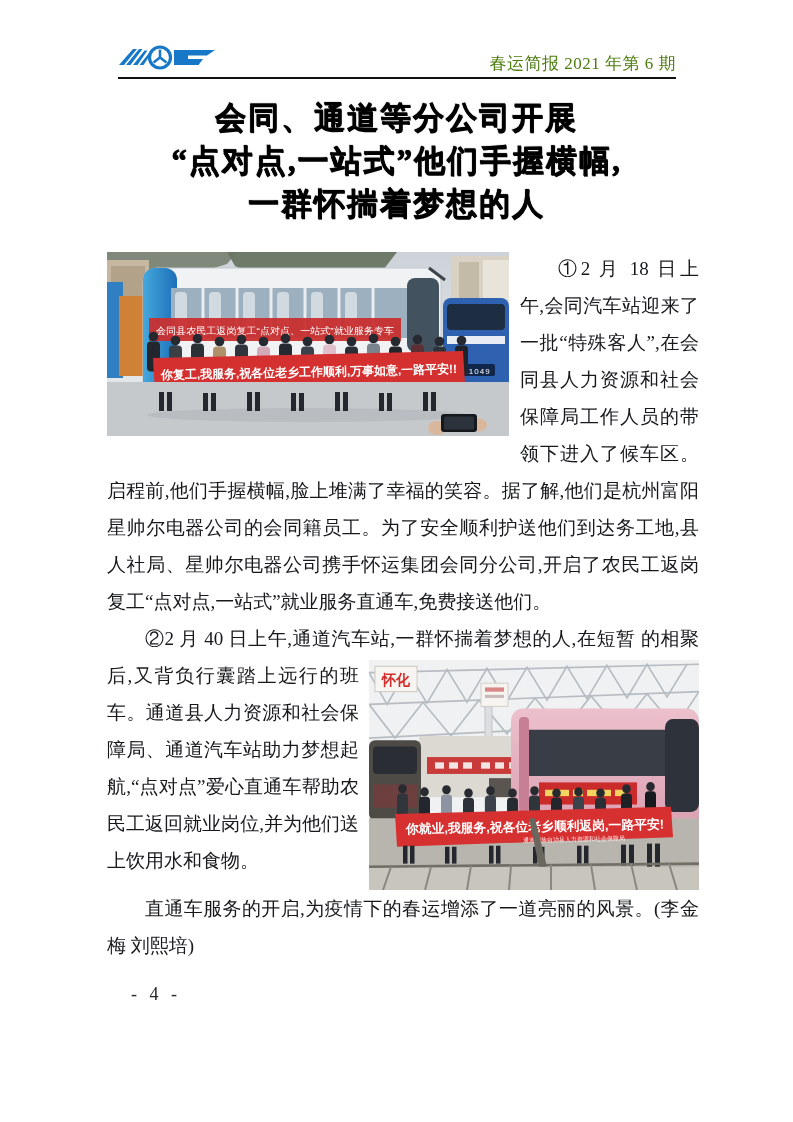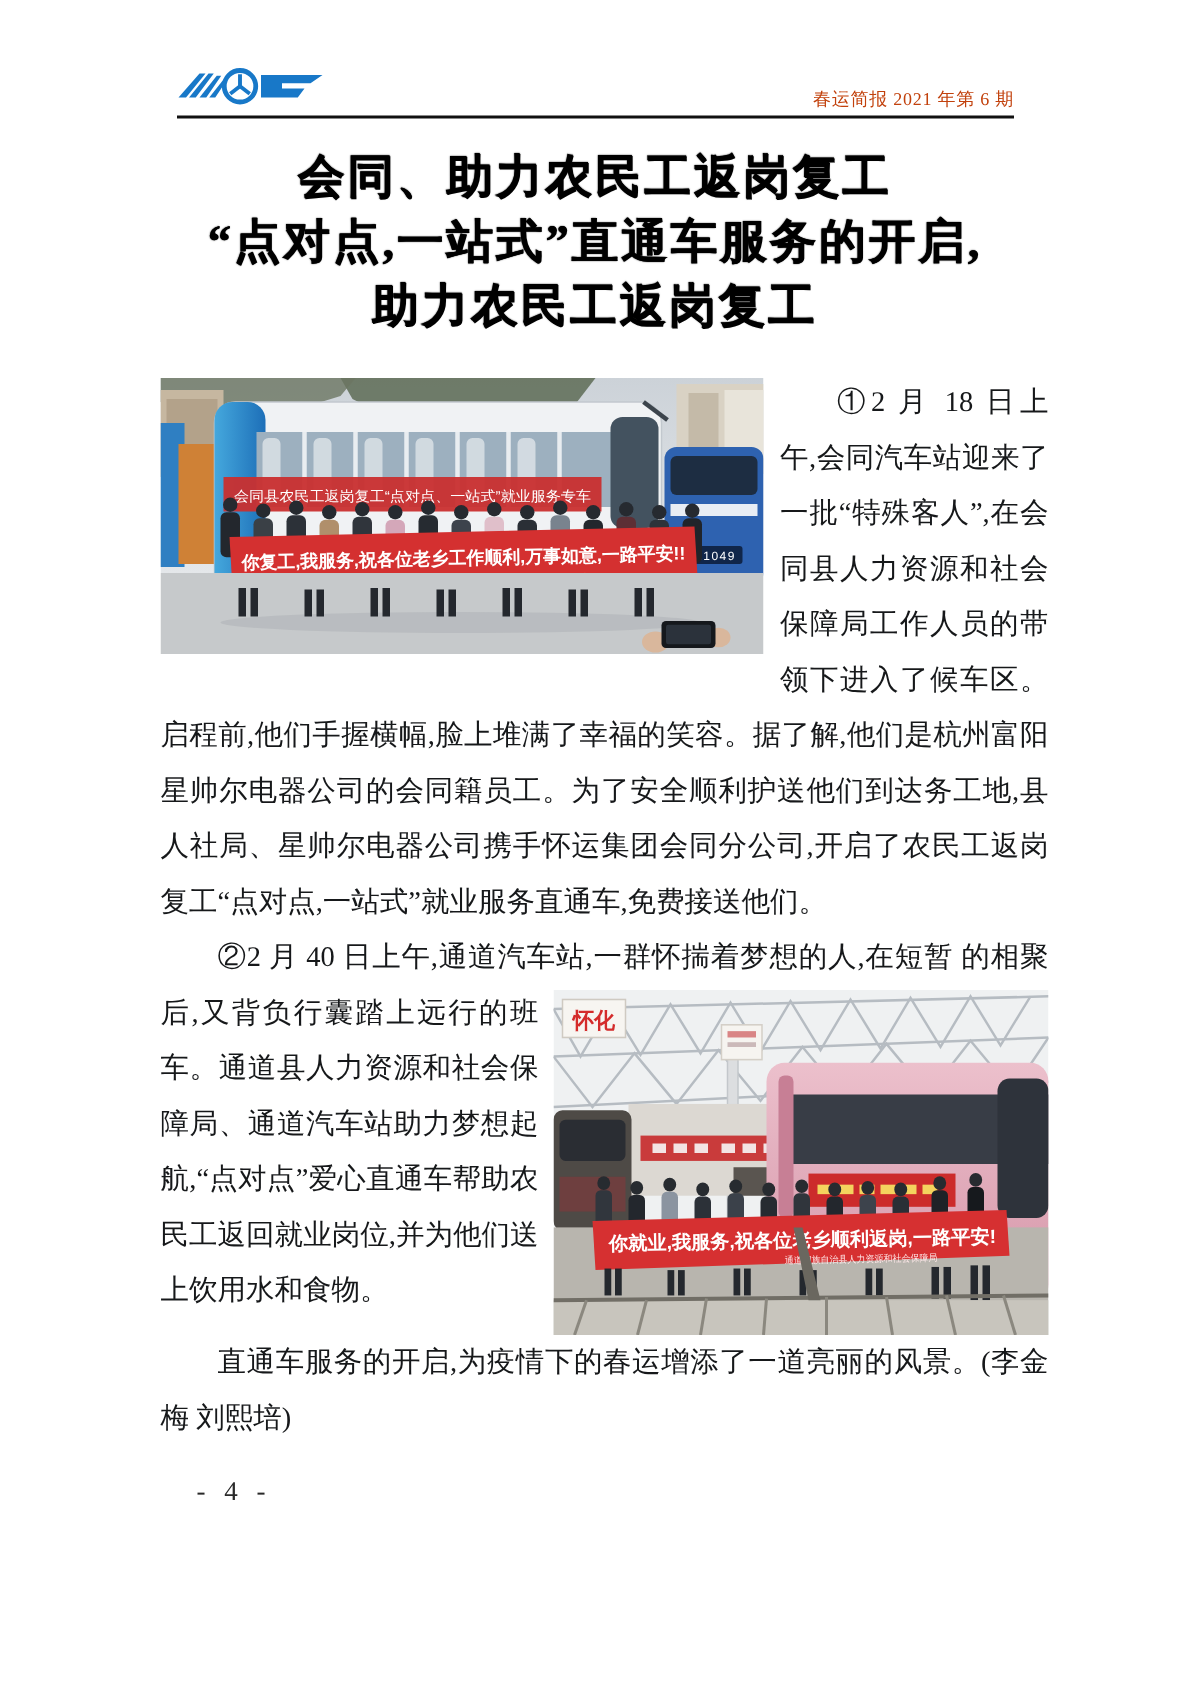--- a/index.html
+++ b/index.html
@@ -8,21 +8,21 @@
     overflow:hidden;margin:0 auto;
     font-family:"Liberation Serif","DejaVu Serif",serif;color:#16181a;
   }
   
   .header{
     position:absolute;left:118px;top:44px;width:558px;
     display:flex;justify-content:space-between;align-items:flex-end;
     border-bottom:2px solid #111;padding-bottom:5px;
   }
   .logo{width:100px;height:28px;display:block;}
-  .issue{font-size:12px;color:#c2410c;letter-spacing:0.5px;line-height:1;}
+  .issue{font-size:17px;color:#4d7c0f;letter-spacing:0.5px;line-height:1;}
   
   .title{
     position:absolute;left:100px;top:96px;width:593px;text-align:center;
     font-weight:900;font-size:31px;line-height:43px;color:#000;
     text-shadow:0 0 1px #000, 0.5px 0.5px 0 #000;
     letter-spacing:2px;
   }
   
   .content{
     position:absolute;left:107px;top:250px;width:592px;
@@ -60,23 +60,23 @@
         <path d="M42 13.5 L48.5 18.5"></path>
       </g>
       <g fill="#1878c8">
         <path d="M56 6 L97 6 L89 11.5 L70 11.5 L70 15 L85 15 L80.5 21 L56 21 Z"></path>
       </g>
     </svg>
     <div class="issue">春运简报 2021 年第 6 期</div>
   </div>
 
   <div class="title">
-    <div>会同、助力农民工返岗复工</div>
-    <div>“点对点,一站式”直通车服务的开启,</div>
-    <div>助力农民工返岗复工</div>
+    <div>会同、通道等分公司开展</div>
+    <div>“点对点,一站式”他们手握横幅,</div>
+    <div>一群怀揣着梦想的人</div>
   </div>
 
   <div class="content">
 
     <p>
       <span class="ph1">
 
         <svg viewBox="0 0 402 184" preserveAspectRatio="none">
           <defs>
             <linearGradient id="sky1" x1="0" y1="0" x2="0" y2="1">

